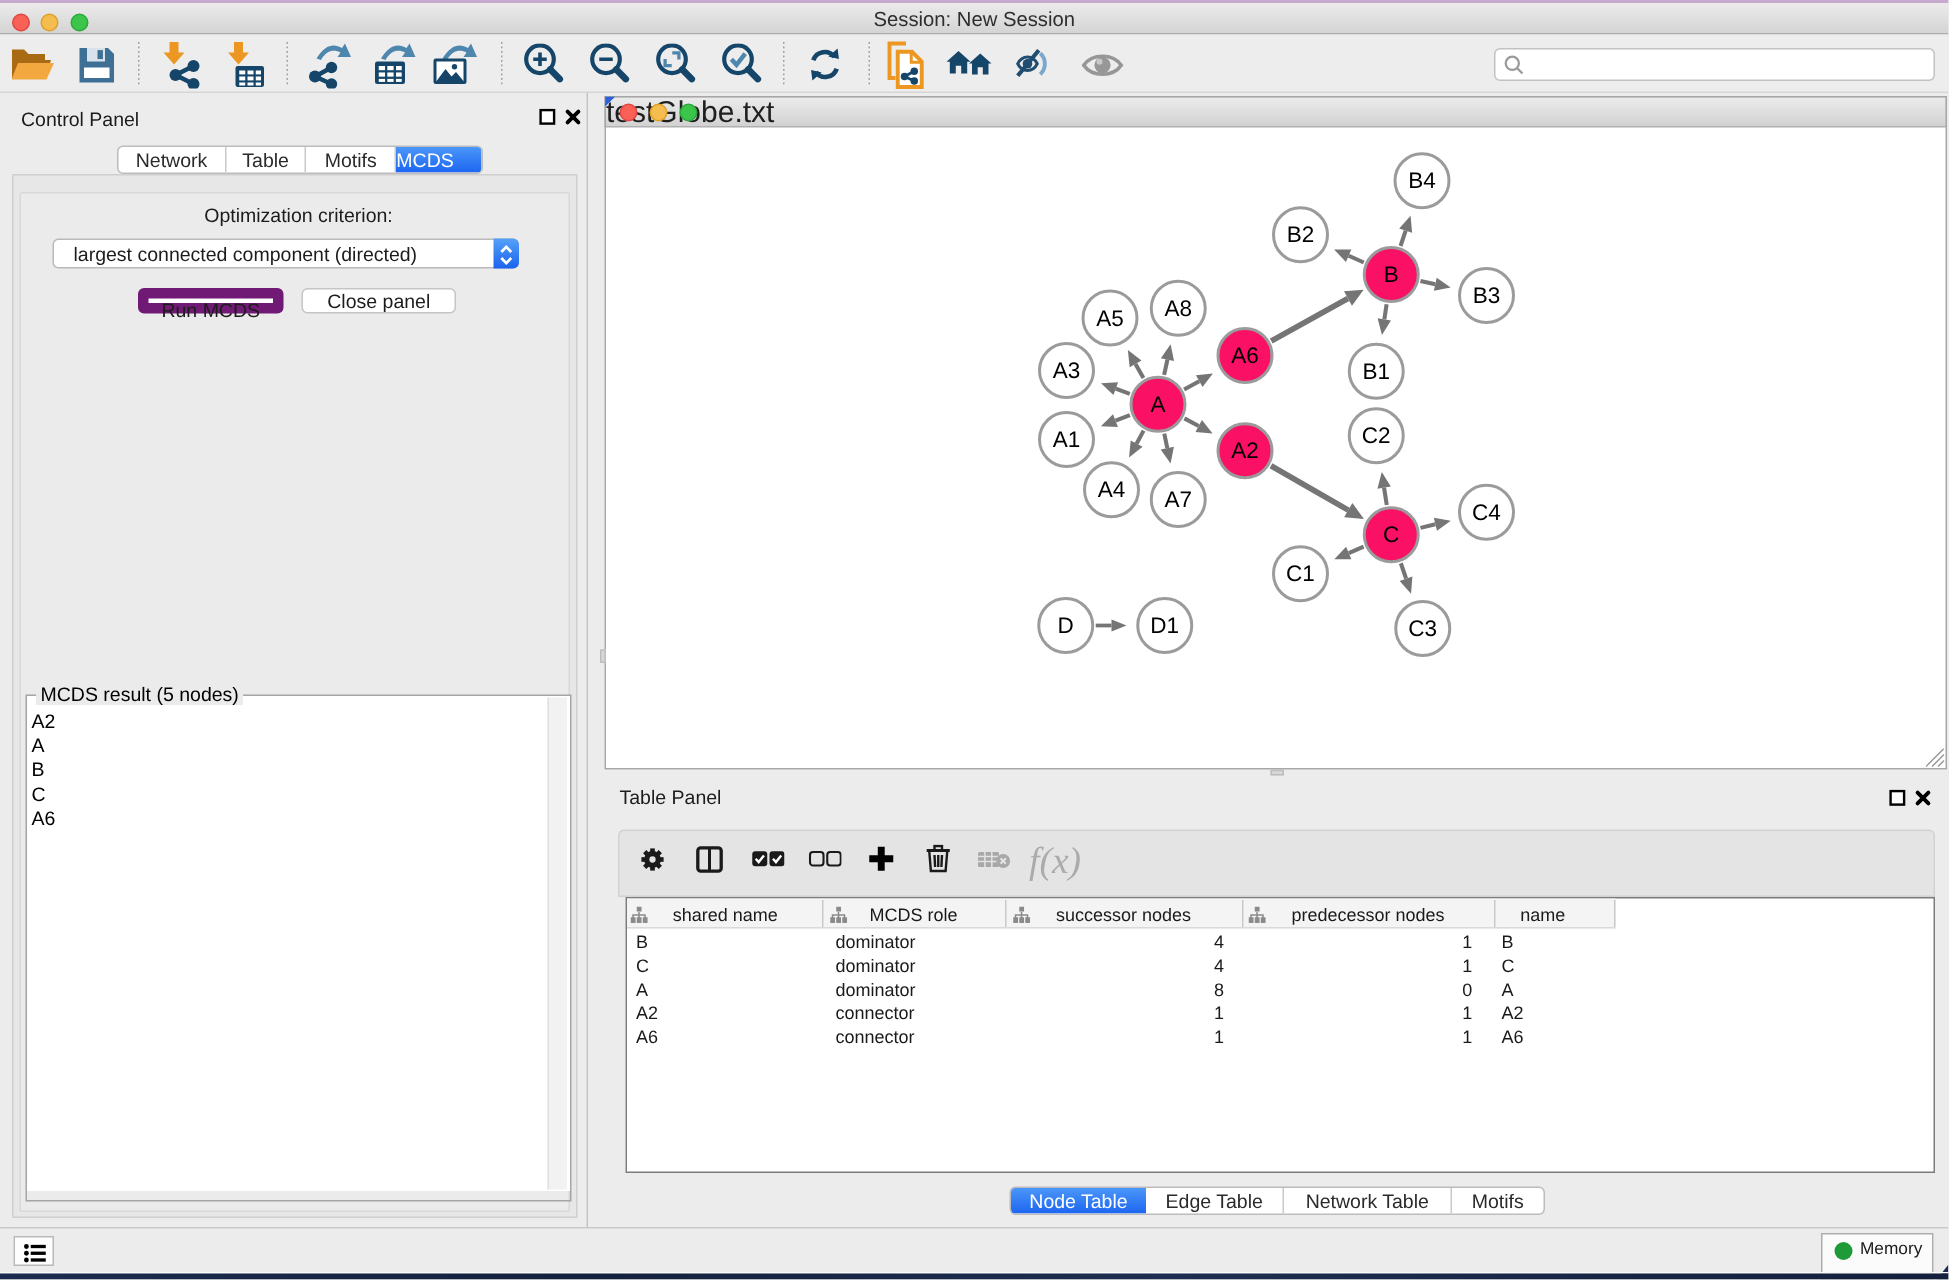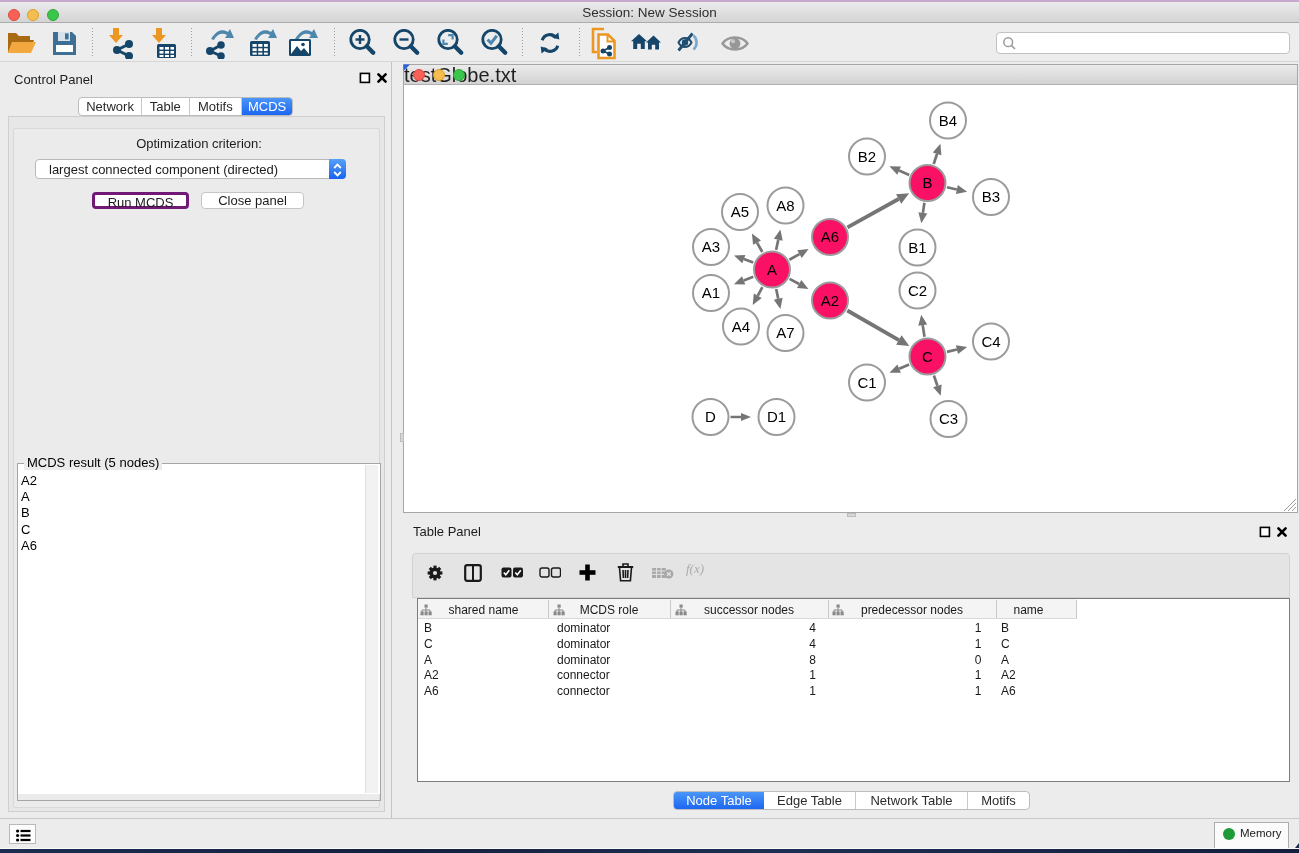--- a/index.html
+++ b/index.html
@@ -167,44 +167,44 @@
 <svg class="abs" style="left:359px;top:72px" width="12" height="12" viewBox="0 0 12 12">
     <rect x="1.4" y="1.4" width="9" height="9" fill="#fff" stroke="#000" stroke-width="1.6"></rect>
   </svg>
 <svg class="abs" style="left:376px;top:72px" width="12" height="12" viewBox="0 0 12 12">
     <g stroke="#000" stroke-width="2.6" stroke-linecap="round">
       <line x1="2.4" y1="2.4" x2="9.6" y2="9.6"></line>
       <line x1="9.6" y1="2.4" x2="2.4" y2="9.6"></line>
     </g>
   </svg>
 
-<div class="abs" style="left:78px;top:97px;width:215px;height:19px;background:#fff;border:1px solid #BCBCBC;border-radius:4px;overflow:hidden;font-size:13px;color:#2a2a2a;display:flex">
+<div class="abs" style="left:78px;top:97px;width:244px;height:19px;background:#fff;border:1px solid #BCBCBC;border-radius:4px;overflow:hidden;font-size:13px;color:#2a2a2a;display:flex">
   <div style="width:72px;text-align:center;line-height:18px;border-right:1px solid #C9C9C9">Network</div>
   <div style="width:54px;text-align:center;line-height:18px;border-right:1px solid #C9C9C9">Table</div>
   <div style="width:60px;text-align:center;line-height:18px;border-right:1px solid #C9C9C9">Motifs</div>
-  <div style="width:57px;text-align:center;line-height:18px;background:linear-gradient(#4A96F8,#1D66F1);color:#fff">MCDS</div>
+  <div style="width:57px;text-align:left;line-height:18px;background:linear-gradient(#4A96F8,#1D66F1);color:#fff">MCDS</div>
 </div>
 
 <div class="abs" style="left:8px;top:116px;width:377px;height:696px;background:#E7E7E7;border:1px solid #CFCFCF"></div>
 <div class="abs" style="left:13px;top:128px;width:367px;height:680px;background:#EBEBEB;border:1px solid #D8D8D8;border-radius:2px"></div>
 
 <div class="abs" style="left:3px;top:136px;width:392px;text-align:center;font-size:13px;color:#1c1c1c">Optimization criterion:</div>
 
 <div class="abs" style="left:35px;top:159px;width:311px;height:20px;background:#fff;border:1px solid #B9B9B9;border-radius:4px">
   <div style="position:absolute;left:13px;top:2px;font-size:13px;color:#1c1c1c">largest connected component (directed)</div>
   <div style="position:absolute;right:-1px;top:-1px;width:17px;height:20px;background:linear-gradient(#55A1F8,#1A63EF);border-radius:0 4px 4px 0"></div>
   <svg style="position:absolute;right:2px;top:2px" width="11" height="16" viewBox="0 0 11 16">
    <g stroke="#fff" stroke-width="1.8" fill="none">
         <path d="M2.2 6 L5.5 2.6 L8.8 6"></path>
         <path d="M2.2 10 L5.5 13.4 L8.8 10"></path>
       </g>
     </svg>
 </div>
 
-<div class="abs" style="left:92px;top:192px;width:97px;height:17px;background:#fff;border:3px solid #701a75;border-radius:4px;text-align:center;font-size:13px;line-height:16px;color:#1c1c1c">Run MCDS</div>
+<div class="abs" style="left:92px;top:192px;width:97px;height:17px;background:#fff;border:7px solid #701a75;border-radius:4px;text-align:center;font-size:13px;line-height:16px;color:#1c1c1c">Run MCDS</div>
 <div class="abs" style="left:201px;top:192px;width:103px;height:17px;background:#fff;border:1px solid #C5C5C5;border-radius:4px;text-align:center;font-size:13px;line-height:16px;color:#1c1c1c">Close panel</div>
 
 <div class="abs" style="left:18px;top:464px;width:362px;height:330px;background:#fff"></div>
 <div class="abs" style="left:365px;top:465px;width:13px;height:328px;background:#F2F2F2;border-left:1px solid #E0E0E0"></div>
 <div class="abs" style="left:17px;top:463px;width:364px;height:338px;border:1px solid #A5A5A5"></div>
 <div class="abs" style="left:24px;top:456px;background:#EBEBEB;padding:0 3px;font-size:13px;color:#000;line-height:14px">MCDS result (5 nodes)</div>
 <div style="position:absolute;left:21px;top:473.0px;font-size:13px;color:#000">A2</div>
 <div style="position:absolute;left:21px;top:489.2px;font-size:13px;color:#000">A</div>
 <div style="position:absolute;left:21px;top:505.4px;font-size:13px;color:#000">B</div>
 <div style="position:absolute;left:21px;top:521.6px;font-size:13px;color:#000">C</div>
@@ -381,21 +381,21 @@
       <line x1="0" y1="7.4" x2="14" y2="7.4"></line>
       <line x1="4.6" y1="1" x2="4.6" y2="11"></line>
       <line x1="9.2" y1="1" x2="9.2" y2="11"></line>
     </g>
 <circle cx="16.8" cy="7" r="4.6" fill="#a8a8a8"></circle>
 <g stroke="#e3e3e3" stroke-width="1.3">
       <line x1="15" y1="5.2" x2="18.6" y2="8.8"></line>
       <line x1="18.6" y1="5.2" x2="15" y2="8.8"></line>
     </g>
   </svg>
-<div class="abs" style="left:686px;top:561px;font-size:13px;font-style:italic;font-family:'Liberation Serif',serif;color:#ABABAB">f(x)</div>
+<div class="abs" style="left:686px;top:561px;font-size:25px;font-style:italic;font-family:'Liberation Serif',serif;color:#ABABAB">f(x)</div>
 
 <div class="abs" style="left:417px;top:598px;width:873px;height:184px;background:#fff;border:1px solid #7C7C7C"></div>
 <div class="abs" style="left:418px;top:599px;width:659px;height:20px;background:#F4F4F4;border-bottom:1px solid #D9D9D9"></div>
 
 <div class="abs" style="left:548px;top:600px;width:1px;height:18px;background:#C9C9C9"></div>
 <div class="abs" style="left:670px;top:600px;width:1px;height:18px;background:#C9C9C9"></div>
 <div class="abs" style="left:828px;top:600px;width:1px;height:18px;background:#C9C9C9"></div>
 <div class="abs" style="left:996px;top:600px;width:1px;height:18px;background:#C9C9C9"></div>
 <div class="abs" style="left:1076px;top:600px;width:1px;height:18px;background:#C9C9C9"></div>
 <svg style="position:absolute;left:420px;top:604px" width="12" height="12" viewBox="0 0 12 12">

